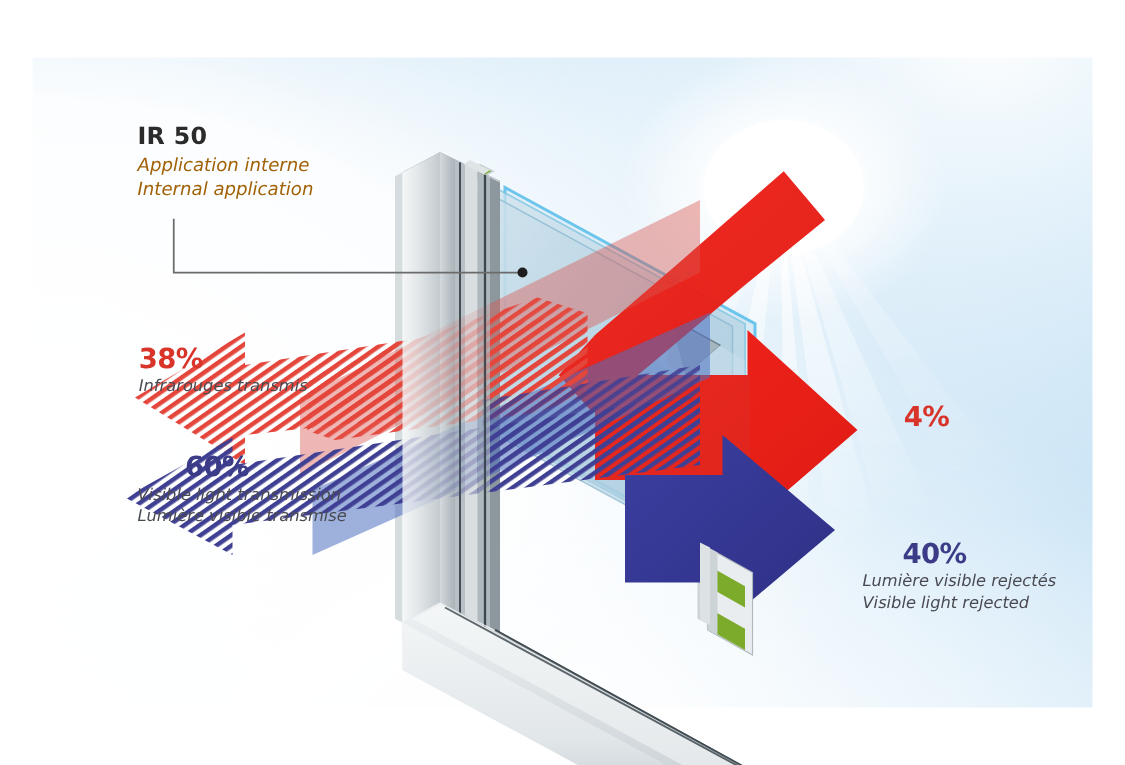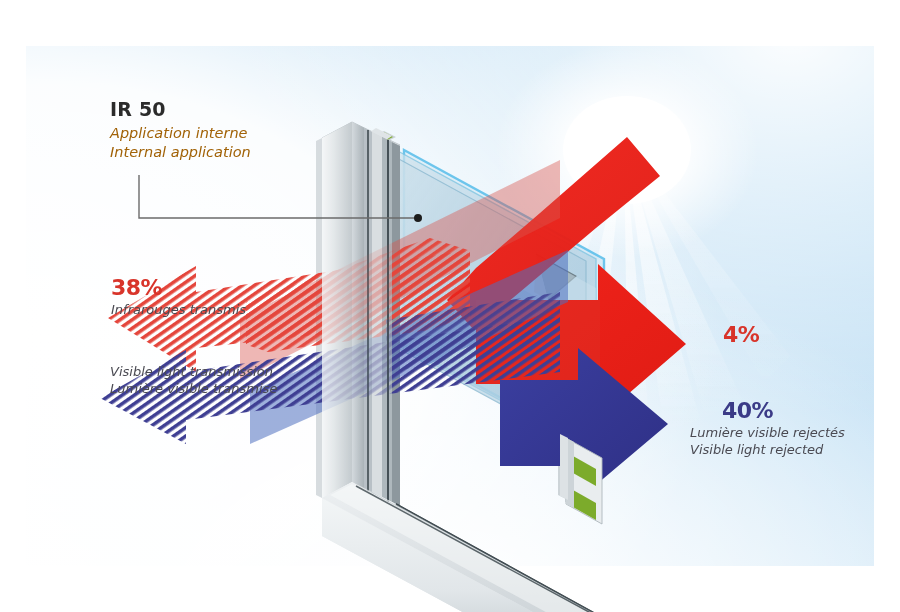--- a/index.html
+++ b/index.html
@@ -328,27 +328,28 @@
     <div class="title-sub">Application interne</div>
     <div class="title-sub">Internal application</div>
   </div>
 
   <div class="txtblock" style="left:111px; top:277px;">
     <div class="big red">38%</div>
     <div class="sub">Infrarouges transmis</div>
   </div>
 
   <div class="txtblock" style="left:110px; top:364px;">
+    <div class="big blue" style="margin-left:38px;">60%</div>
     <div class="sub">Visible light transmission</div>
     <div class="sub">Lumière visible transmise</div>
   </div>
 
   <div class="txtblock ta-right" style="left:699px; top:324px;">
     <div class="big red" style="margin-left:24px;">4%</div>
   </div>
 
-  <div class="txtblock ta-right" style="left:690px; top:400px;">
+  <div class="txtblock ta-right" style="left:690px; top:433px;">
     <div class="big blue" style="margin-left:32px;">40%</div>
     <div class="sub">Lumière visible rejectés</div>
     <div class="sub">Visible light rejected</div>
   </div>
 
 </div>
 
 </body></html>

